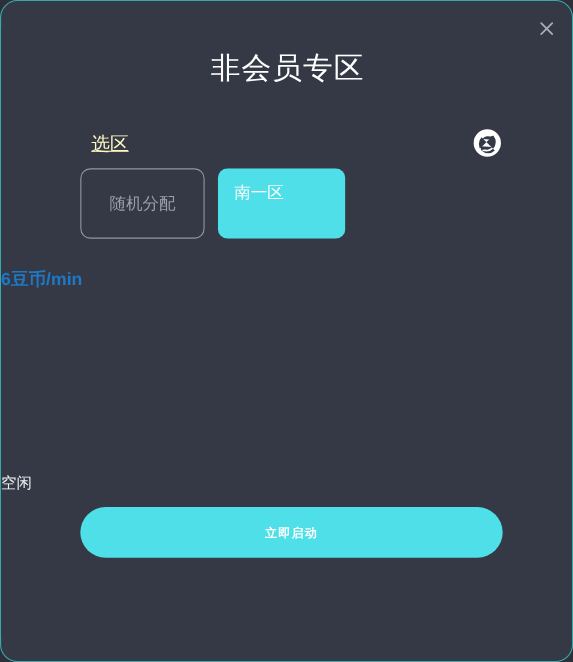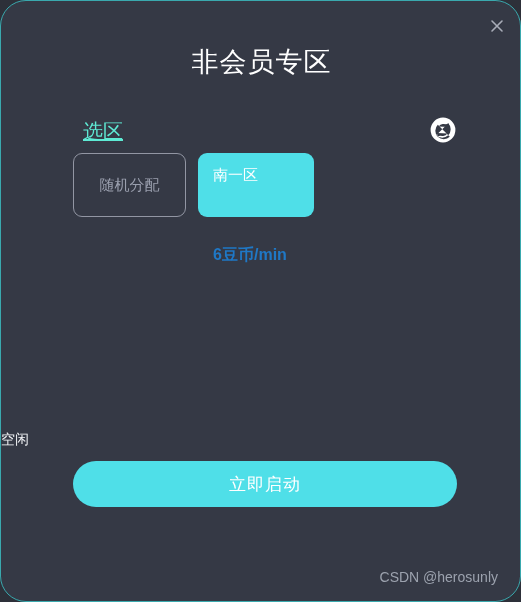--- a/index.html
+++ b/index.html
@@ -14,21 +14,21 @@
     font-family: "Liberation Sans", "DejaVu Sans", sans-serif;
   }
 
   
   #dialog {
     position: relative;
     width: 521px;
     height: 602px;
     box-sizing: border-box;
     background: #353945;
-    border-radius: 26px;
+    border-radius: 16px;
     border: 1px solid #3aa9ae;
     overflow: hidden;
   }
   
   #dialog::before {
     content: "";
     position: absolute;
     left: -2px;
     top: 26px;
     width: 525px;
@@ -78,22 +78,22 @@
     font-size: 27px;
     letter-spacing: 1px;
     line-height: 36px;
   }
 
   
   #region-label {
     position: absolute;
     left: 82px;
     top: 120px;
-    color: #5eead4;
-    font-size: 20px;
+    color: #fef9c3;
+    font-size: 17px;
     line-height: 20px;
     text-decoration: underline;
   }
   #refresh-btn {
     position: absolute;
     left: 428px;
     top: 115px;
     width: 28px;
     height: 28px;
     cursor: pointer;
@@ -135,21 +135,20 @@
     align-items: flex-start;
     justify-content: flex-start;
     padding: 12px 0 0 14px;
   }
 
   #price {
     position: absolute;
     left: 0;
     top: 243px;
     width: 498px;
-    text-align: center;
     color: #1f78c6;
     font-size: 16px;
     font-weight: bold;
     line-height: 22px;
   }
 
   
   #gauge {
     position: absolute;
     left: 205px;
@@ -212,25 +211,26 @@
   #start-btn {
     position: absolute;
     left: 72px;
     top: 460px;
     width: 384px;
     height: 46px;
     border: none;
     border-radius: 23px;
     background: #4fdfe8;
     color: #ffffff;
-    font-size: 17px;
+    font-size: 11px;
     font-family: inherit;
     letter-spacing: 1px;
     cursor: pointer;
     padding: 0;
+    font-weight: bold;
   }
 
   #watermark {
     position: absolute;
     right: 24px;
     bottom: 16px;
     color: #9ca2ae;
     font-size: 14px;
     line-height: 20px;
   }
@@ -274,16 +274,15 @@
       </div>
     </div>
 
     <div id="price">6豆币/min</div>
 
 
     <div id="status">空闲</div>
 
     <button id="start-btn">立即启动</button>
 
-    <div id="watermark">CSDN @herosunly</div>
 
   </div>
 </div>
 
 </body></html>

